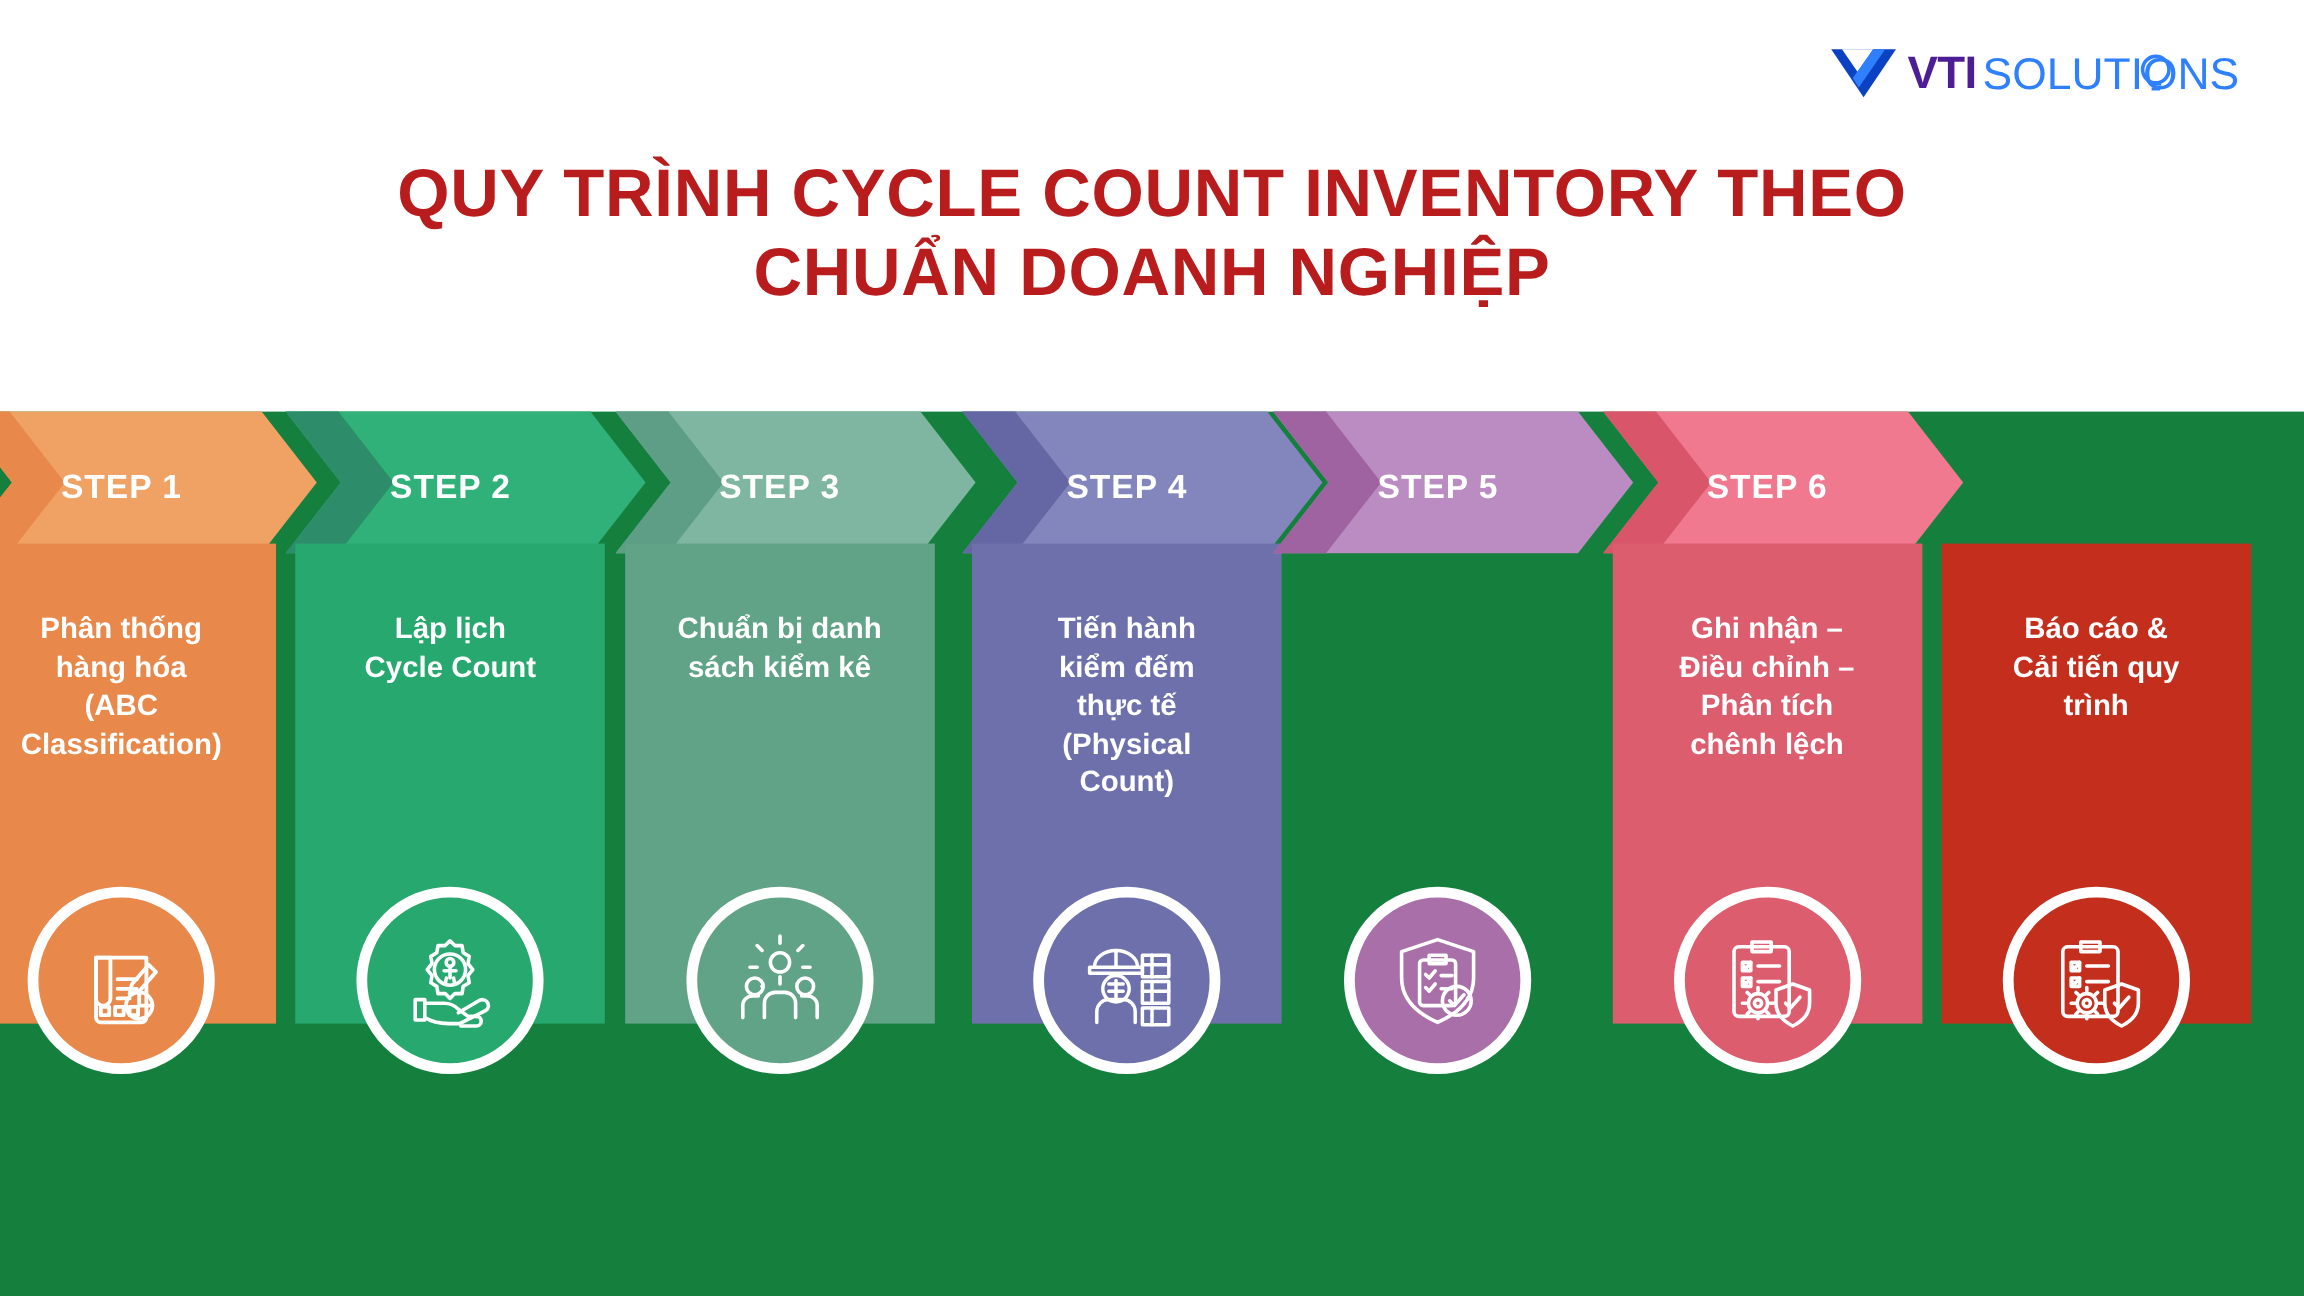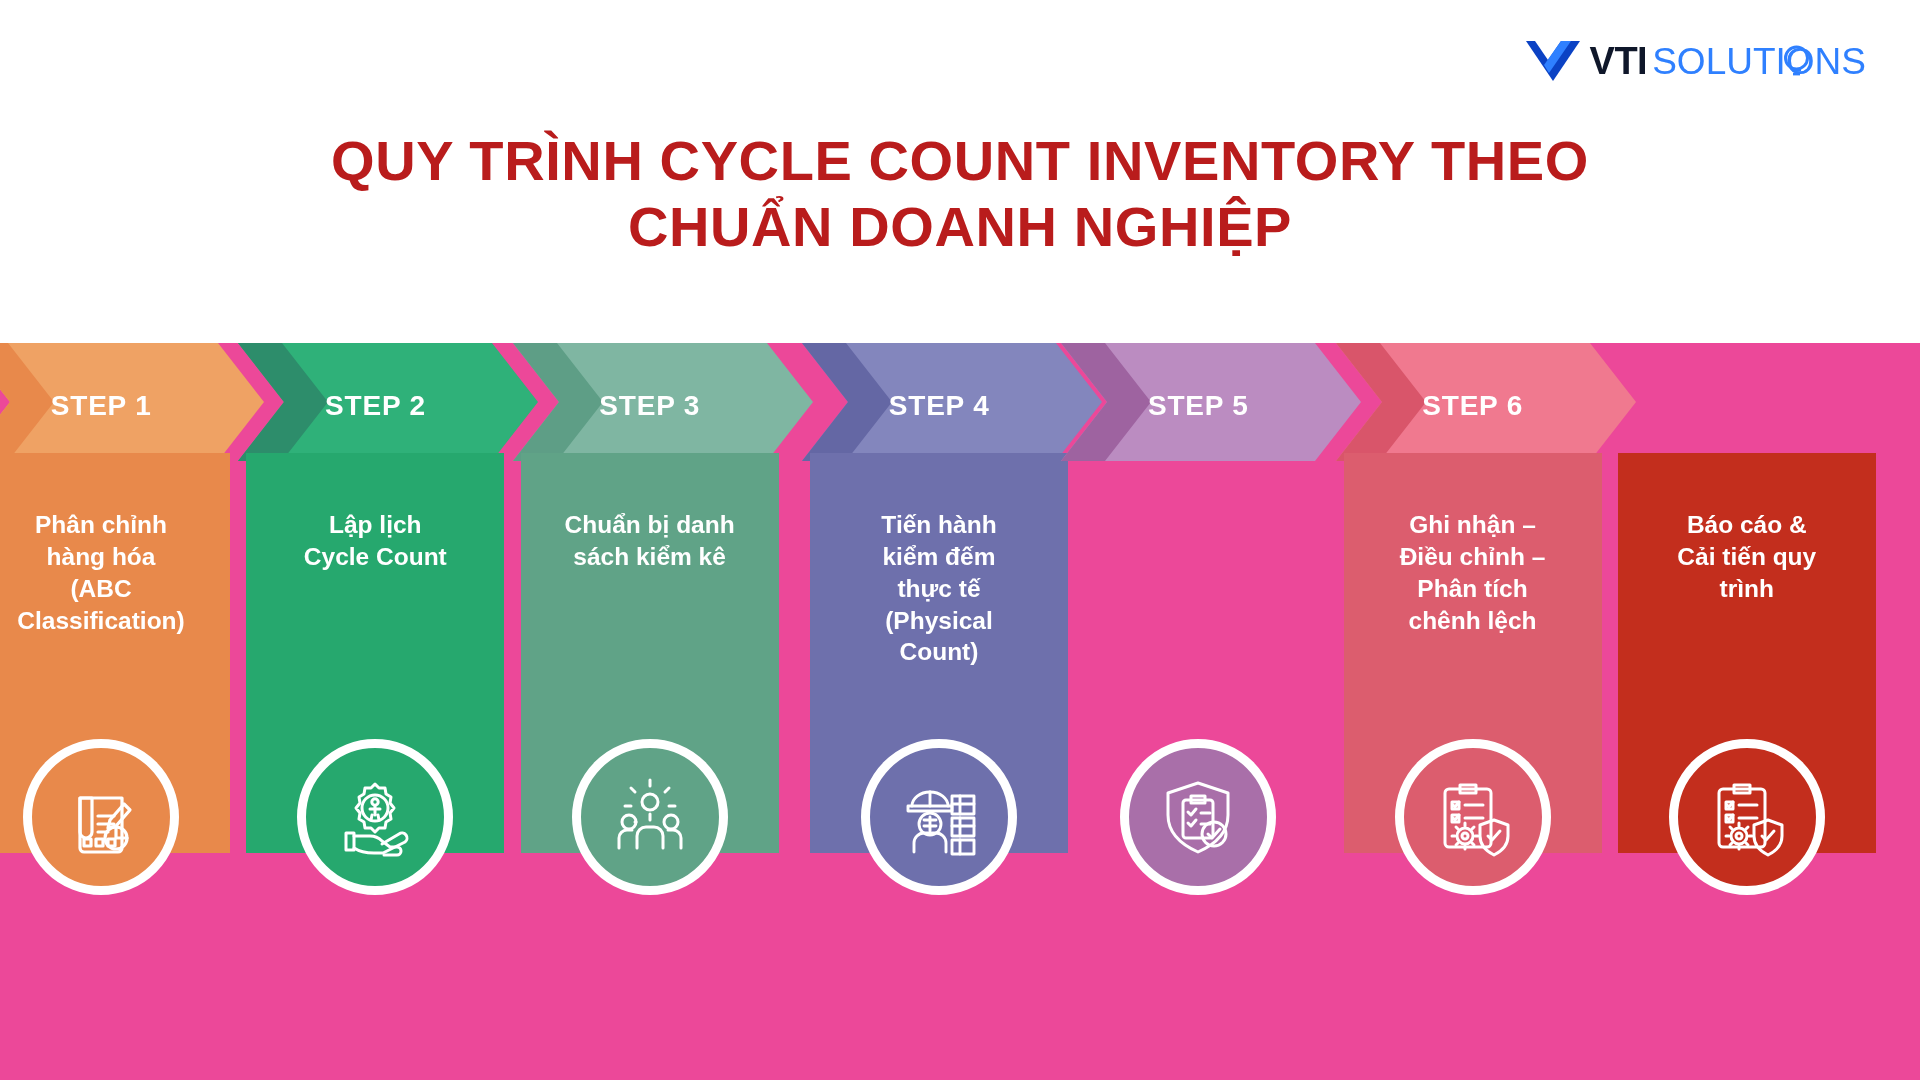--- a/index.html
+++ b/index.html
@@ -15,21 +15,21 @@
   .logo {
     position: absolute;
     top: 38px; right: 54px;
     display: flex; align-items: center; gap: 9px;
     height: 46px;
   }
   .logo-mark { width: 56px; height: 44px; display:block; }
   .logo-word { display:flex; align-items:center; }
   .logo-vti {
     font-size: 38px; font-weight: 700; letter-spacing: -0.5px;
-    color: #0f172a; line-height: 1;
+    color: #4c1d95; line-height: 1;
   }
   .logo-sol {
     font-size: 37px; font-weight: 400; letter-spacing: 0px;
     color: #2F80FF; line-height: 1; margin-left: 5px;
     position: relative;
   }
   .logo-bulb { position:absolute; left:131px; top:2px; width:27px; height:34px; }
 
   .title-wrap {
     position: absolute;
@@ -44,21 +44,21 @@
     line-height: 1.18;
     font-family: "Liberation Sans", sans-serif;
   }
 
   
   .stage {
     position: absolute;
     left: 0; right: 0;
     top: 343px;
     height: 737px;
-    background: #ec4899;
+    background: #15803d;
   }
 
   .steps {
     position: absolute;
     left: 0; top: 0;
     width: 1920px;
     height: 737px;
   }
 
   .step {
@@ -158,21 +158,21 @@
   <div class="steps" id="steps-root">
       <div class="step" style="left: -36px; z-index: 10;">
         <div class="chev">
           <svg width="300" height="158" viewBox="0 0 300 158">
             <path d="M0 0 L254 0 L300 59 L254 118 L0 118 L46 59 Z" fill="#EFA264"></path>
             <path d="M0 0 L44 0 L90 59 L44 118 L0 118 L46 59 Z" fill="#E8894B"></path>
           </svg>
           <div class="chev-label">STEP 1</div>
         </div>
         <div class="panel" style="background: rgb(232, 137, 75);">
-          <div class="panel-text">Phân chỉnh
+          <div class="panel-text">Phân thống
 hàng hóa
 (ABC
 Classification)</div>
         </div>
         <div class="circle" style="background: rgb(232, 137, 75);">
           <svg viewBox="0 0 82 82">
     <g fill="none" stroke="#fff" stroke-width="3.2" stroke-linecap="round" stroke-linejoin="round">
       <path d="M20 22 h42 v50 a4 4 0 0 1-4 4 H24 a4 4 0 0 1-4-4 Z"></path>
       <path d="M20 22 h12 v34 a6 6 0 0 1-12 0 Z"></path>
       <path d="M38 40 h16 M38 48 h16 M38 56 h10"></path>

